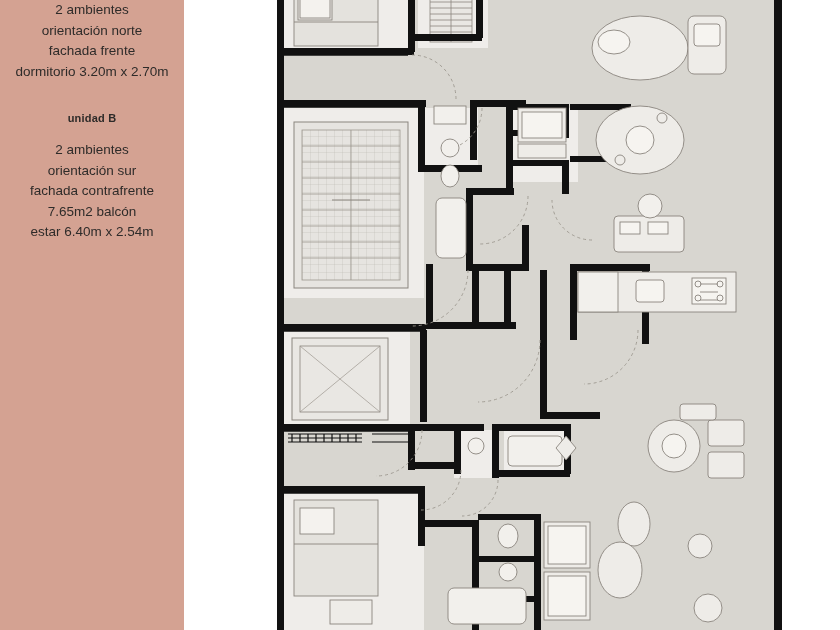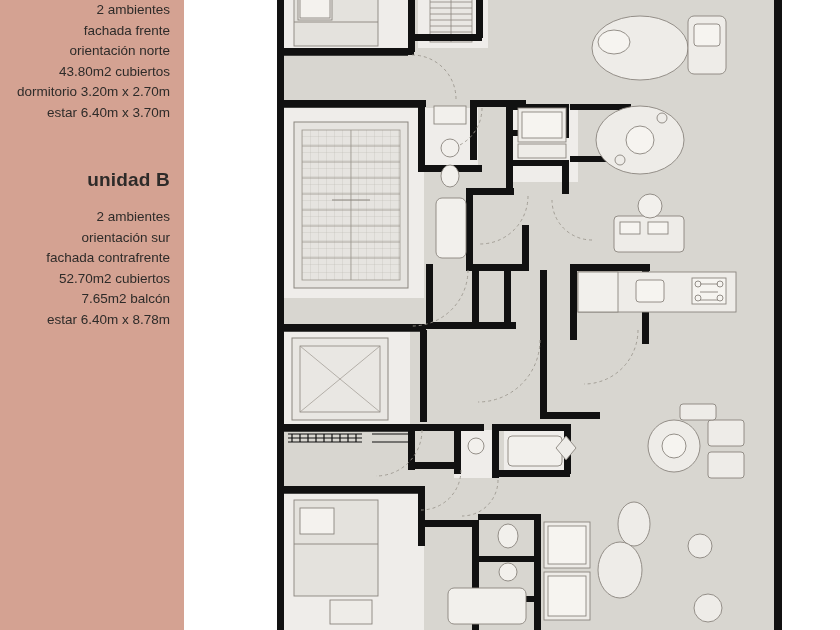--- a/index.html
+++ b/index.html
@@ -24,32 +24,32 @@
   
   .info-panel {
     position: absolute;
     left: 0;
     top: 0;
     width: 184px;
     height: 630px;
     background: #d4a292;
     box-sizing: border-box;
     padding: 0 14px;
-    text-align: right;
+    text-align: center;
     color: #2e2b29;
   }
   .unit-block {
     margin: 0;
     padding: 0;
   }
   .unit-title {
     font-weight: bold;
-    font-size: 19px;
+    font-size: 11px;
     letter-spacing: .2px;
-    margin: 16px 0 16px 0;
+    margin: 0 0 16px 0;
   }
   .spec-line {
     font-size: 13.5px;
     line-height: 20.5px;
     margin: 0;
     white-space: nowrap;
   }
   .unit-a-list { margin-top: 0; padding-top: 0; }
   .gap-between { height: 30px; }
 
@@ -71,37 +71,34 @@
 </style>
 </head>
 <body>
 
 <div class="page">
 
   <aside class="info-panel">
 
     <div class="unit-block unit-a-list">
       <p class="spec-line">2 ambientes</p>
+      <p class="spec-line">orientación norte</p>
       <p class="spec-line">fachada frente</p>
-      <p class="spec-line">orientación norte</p>
-      <p class="spec-line">43.80m2 cubiertos</p>
       <p class="spec-line">dormitorio 3.20m x 2.70m</p>
-      <p class="spec-line">estar 6.40m x 3.70m</p>
     </div>
 
     <div class="gap-between"></div>
 
     <div class="unit-block">
       <h2 class="unit-title">unidad B</h2>
       <p class="spec-line">2 ambientes</p>
       <p class="spec-line">orientación sur</p>
       <p class="spec-line">fachada contrafrente</p>
-      <p class="spec-line">52.70m2 cubiertos</p>
       <p class="spec-line">7.65m2 balcón</p>
-      <p class="spec-line">estar 6.40m x 8.78m</p>
+      <p class="spec-line">estar 6.40m x 2.54m</p>
     </div>
   </aside>
 
   <div class="plan-area">
     <svg class="plan-svg" width="618" height="630" viewBox="0 0 618 630">
 
       <defs>
         <pattern id="tile" width="8" height="8" patternUnits="userSpaceOnUse">
           <path d="M0 0 H8 M0 0 V8" stroke="#b8b4ad" stroke-width="0.5" fill="none"></path>
         </pattern>

